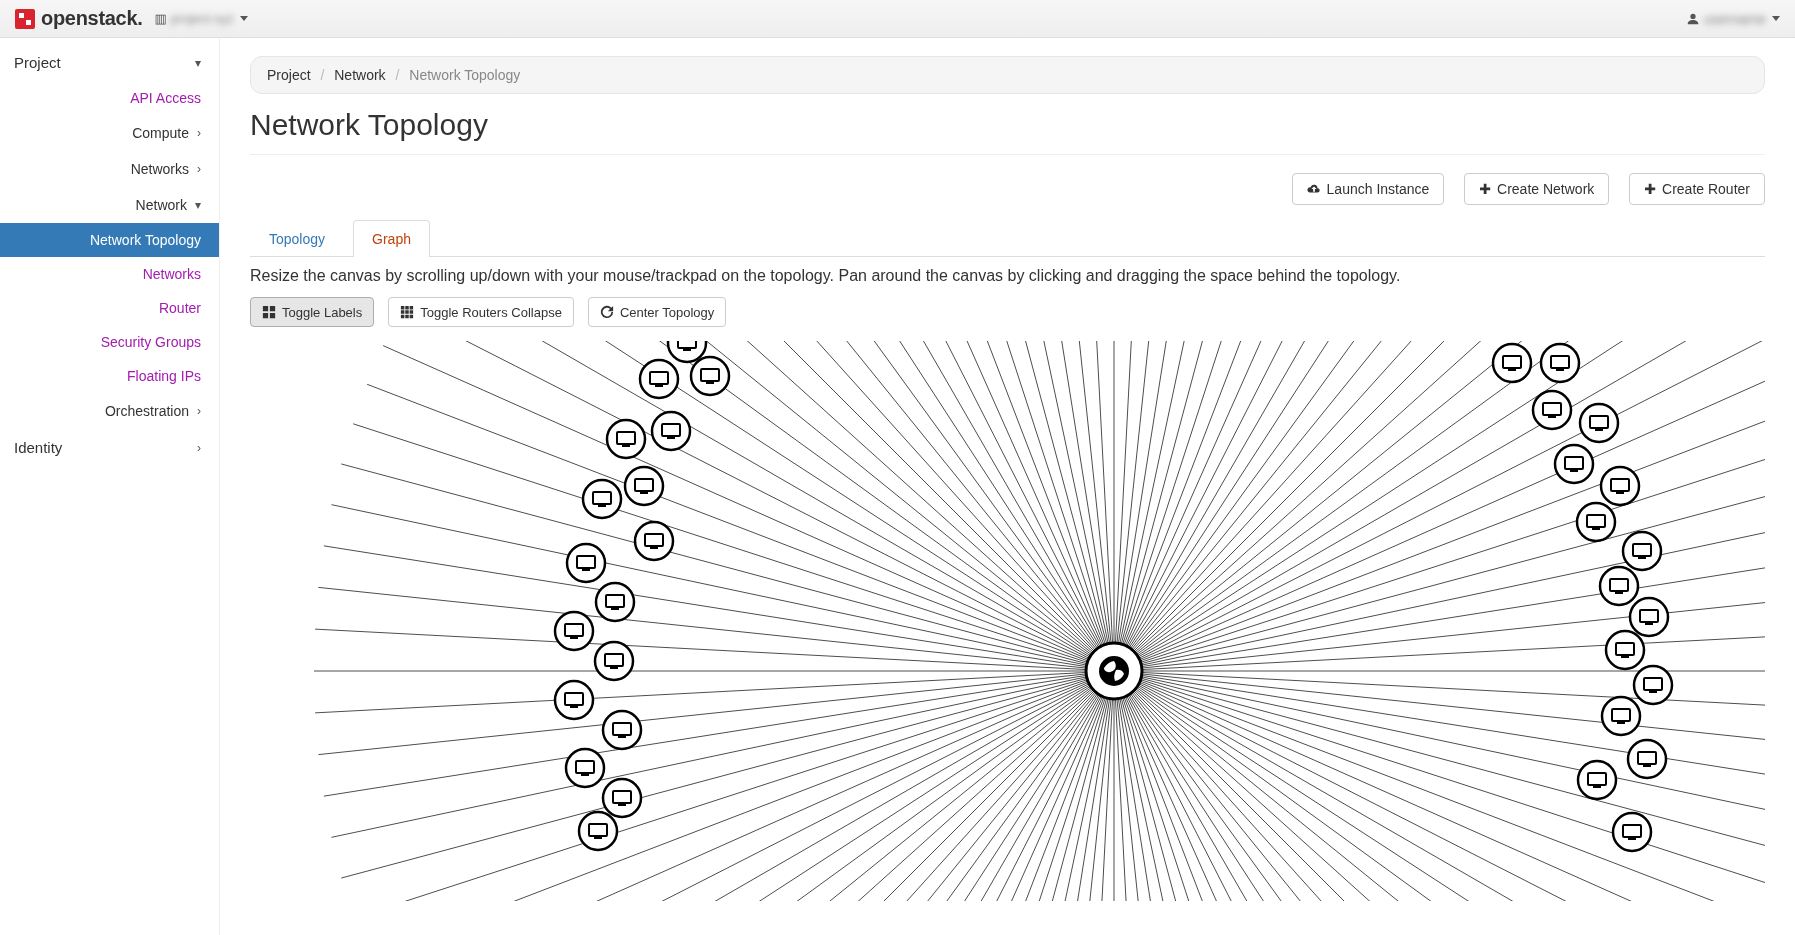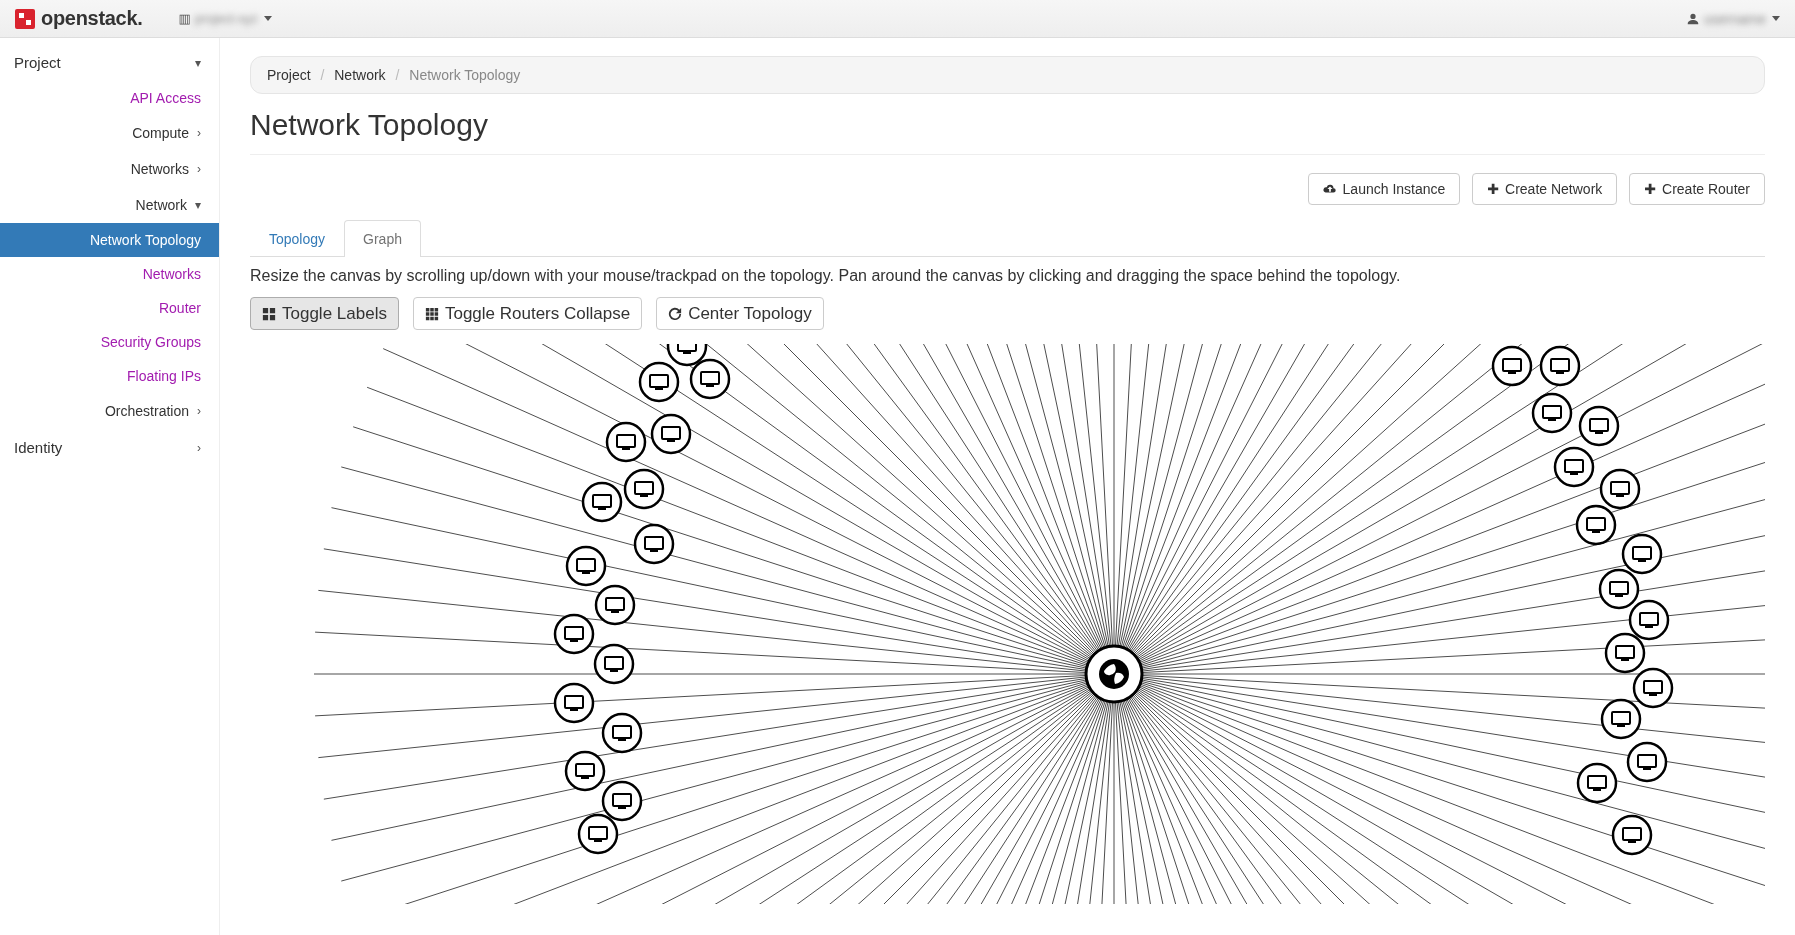--- a/index.html
+++ b/index.html
@@ -1,19 +1,19 @@
 <!DOCTYPE html>
 <html><head>
 <meta charset="utf-8">
 <style>
   * { box-sizing: border-box; margin: 0; padding: 0; }
   html, body { width: 1795px; height: 935px; font-family: -apple-system, "Helvetica Neue", Helvetica, Arial, sans-serif; font-size: 14px; color: #333; background:#fff; overflow:hidden;}
   
   .topbar { height: 38px; background: linear-gradient(#f6f6f6,#eee); border-bottom:1px solid #ddd; display:flex; align-items:center; padding:0 15px; justify-content:space-between;}
-  .topbar-left { display:flex; align-items:center; gap:36px;}
+  .topbar-left { display:flex; align-items:center; gap:12px;}
   .logo { display:flex; align-items:center; gap:6px; font-weight:600; font-size:20px; color:#333; letter-spacing:-0.3px;}
   .logo-badge { width:20px; height:20px; background:#d9232e; position:relative; border-radius:2px;}
   .logo-badge::before, .logo-badge::after{content:"";position:absolute;background:#fff;}
   .logo-badge::before{left:4px;top:4px;width:5px;height:5px;}
   .logo-badge::after{right:4px;bottom:4px;width:5px;height:5px;}
   .domain-switch{display:flex;align-items:center;gap:4px;color:#555;font-size:13px;}
   .blur{filter:blur(3px);color:#888;}
   .caret{display:inline-block;width:0;height:0;border-left:4px solid transparent;border-right:4px solid transparent;border-top:5px solid #555;margin-left:2px;}
   .topbar-right{display:flex;align-items:center;gap:4px;color:#555;}
   
@@ -25,27 +25,27 @@
   .nav-leaf{padding:9px 18px 9px 14px;text-align:right;cursor:pointer;font-size:14px;color:#a21caf;}
   .nav-leaf.active{background:#337ab7;color:#fff;}
   .chev{font-size:12px;color:#555;margin-left:8px;}
   
   .content{flex:1;padding:0 30px 0 30px;position:relative;}
   .breadcrumb{background:#f5f5f5;border:1px solid #e5e5e5;border-radius:12px;padding:10px 16px;margin:18px 0 14px;font-size:14px;color:#333;}
   .breadcrumb a{color:#333;text-decoration:none;}
   .breadcrumb .sep{color:#bbb;margin:0 6px;}
   .breadcrumb .cur:last-child{color:#888;}
   h1.page-title{font-size:30px;font-weight:400;margin-bottom:18px;border-bottom:1px solid #eee;padding-bottom:12px;}
-  .actions{display:flex;gap:12px;justify-content:flex-end;margin-bottom:14px;}
+  .actions{display:flex;gap:20px;justify-content:flex-end;margin-bottom:14px;}
   .btn{border:1px solid #ccc;background:#fff;border-radius:4px;padding:8px 14px;font-size:14px;display:inline-flex;align-items:center;gap:6px;cursor:pointer;color:#333;line-height:1;}
-  .btn.sm{padding:7px 11px;font-size:17px;}
+  .btn.sm{padding:7px 11px;font-size:13px;}
   .btn.active{background:#e6e6e6;border-color:#adadad;}
-  .tabs{display:flex;border-bottom:1px solid #ddd;margin-bottom:10px;}
+  .tabs{display:flex;border-bottom:1px solid #ddd;margin-bottom:10px;gap:9px;}
   .tab{padding:10px 18px;cursor:pointer;font-size:14px;color:#337ab7;border:1px solid transparent;border-bottom:none;position:relative;top:1px;}
-  .tab.active{border-color:#ddd;border-bottom-color:#fff;border-radius:4px 4px 0 0;background:#fff;color:#737373;}
+  .tab.active{border-color:#ddd;border-bottom-color:#fff;border-radius:4px 4px 0 0;background:#fff;color:#c2410c;}
   .help{font-size:16px;margin-bottom:12px;}
   .toolbar{display:flex;gap:14px;margin-bottom:14px;}
   .canvas-holder{position:relative;width:100%;height:560px;overflow:hidden;}
   svg.topo{position:absolute;left:0;top:0;}
   .icon-sm{width:14px;height:14px;display:inline-block;}
 </style>
 </head>
 <body>
 
 <div class="topbar">

